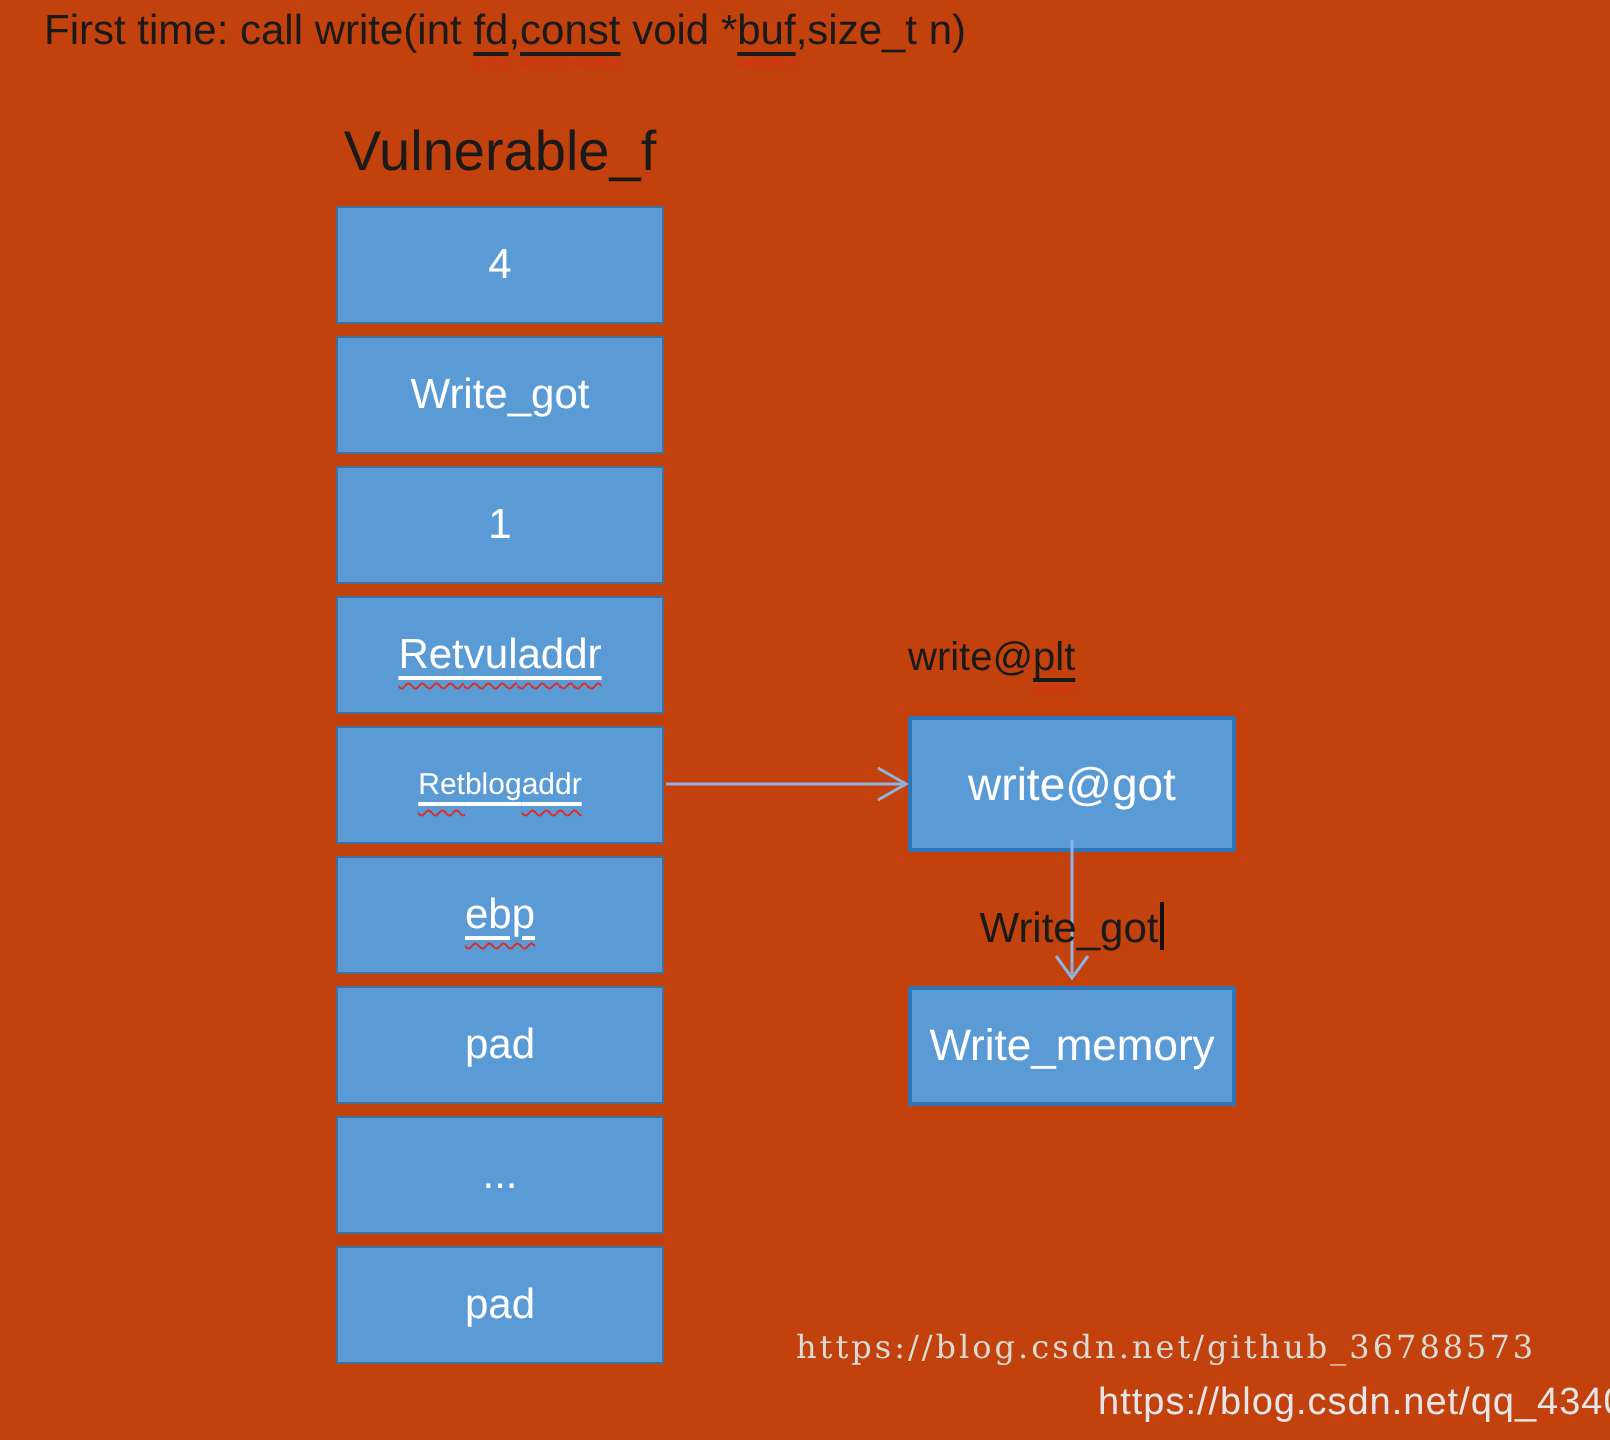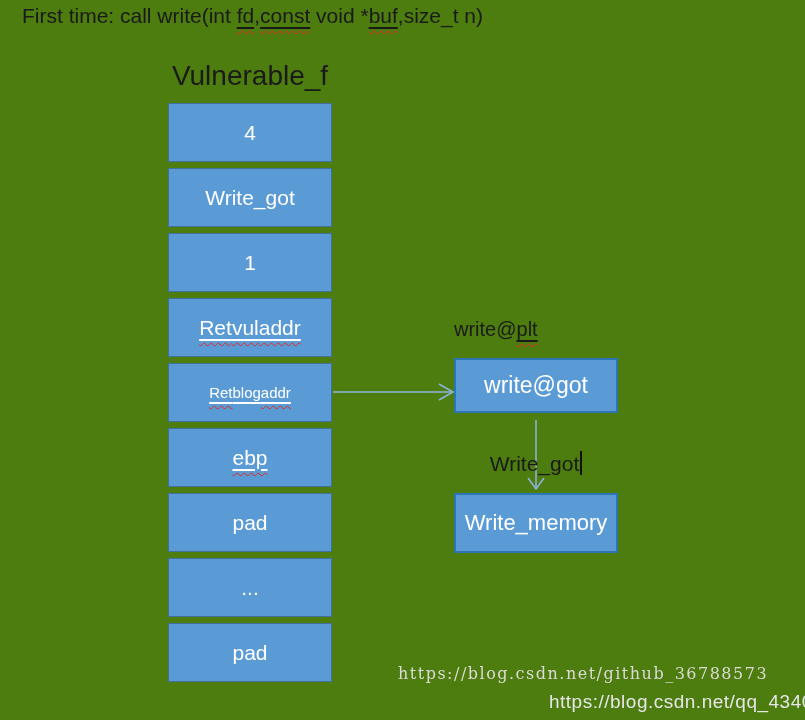--- a/index.html
+++ b/index.html
@@ -1,16 +1,16 @@
 <!DOCTYPE html>
 <html style="--box-fill: #5B9BD5; --box-border: #41719C; --strong-border: #2E75B6; --arrow: #8FB4E0; --squiggle: #DE2B20; --title-color: #1A1A1A; --wm1: #DBDBD5; --wm2: #E6E6E6;"><head>
 <meta charset="utf-8">
 <style>
   html,body{margin:0;padding:0;background:#ffffff;}
-  .canvas{position:relative;width:805px;height:720px;background:#4d7c0f;overflow:hidden;
+  .canvas{position:relative;width:805px;height:720px;background:#c2410c;overflow:hidden;
           font-family:"Liberation Sans",sans-serif;}
 
   
   .u{text-decoration:underline;text-decoration-thickness:1.5px;text-underline-offset:4px;}
   .sq{text-decoration:underline;text-decoration-style:wavy;
       text-decoration-color:var(--squiggle,#DE2B20);
       text-decoration-thickness:1px;text-underline-offset:7px;}
 
   .title{position:absolute;left:22px;top:4px;font-size:21px;color:var(--title-color,#1A1A1A);white-space:nowrap;}
 
@@ -18,21 +18,21 @@
                font-size:28px;color:var(--title-color,#1A1A1A);}
   .stack{position:absolute;left:168px;top:103px;width:164px;display:flex;flex-direction:column;gap:6px;}
 
   .box{box-sizing:border-box;width:164px;height:59px;
        background:var(--box-fill,#5B9BD5);border:1px solid var(--box-border,#41719C);
        color:#ffffff;display:flex;align-items:center;justify-content:center;
        font-size:21px;flex:none;}
   .box.small{font-size:15px;}
 
   .box.strong{position:absolute;border:2px solid var(--strong-border,#2E75B6);}
-  .got-box{left:454px;top:358px;height:55px;font-size:23px;}
+  .got-box{left:454px;top:358px;height:68px;font-size:23px;}
   .memory-box{left:454px;top:493px;height:60px;font-size:22px;}
 
   .plt-label{position:absolute;left:454px;top:318px;width:164px;
              font-size:20px;color:var(--title-color,#1A1A1A);}
 
   .arrow-label{position:absolute;left:454px;top:451px;width:164px;text-align:center;
                font-size:21px;color:var(--title-color,#1A1A1A);z-index:2;}
   .cursor{display:inline-block;width:2px;height:24px;background:#111;vertical-align:-4px;margin-left:1px;}
 
   .arrows{position:absolute;left:0;top:0;z-index:1;pointer-events:none;}

